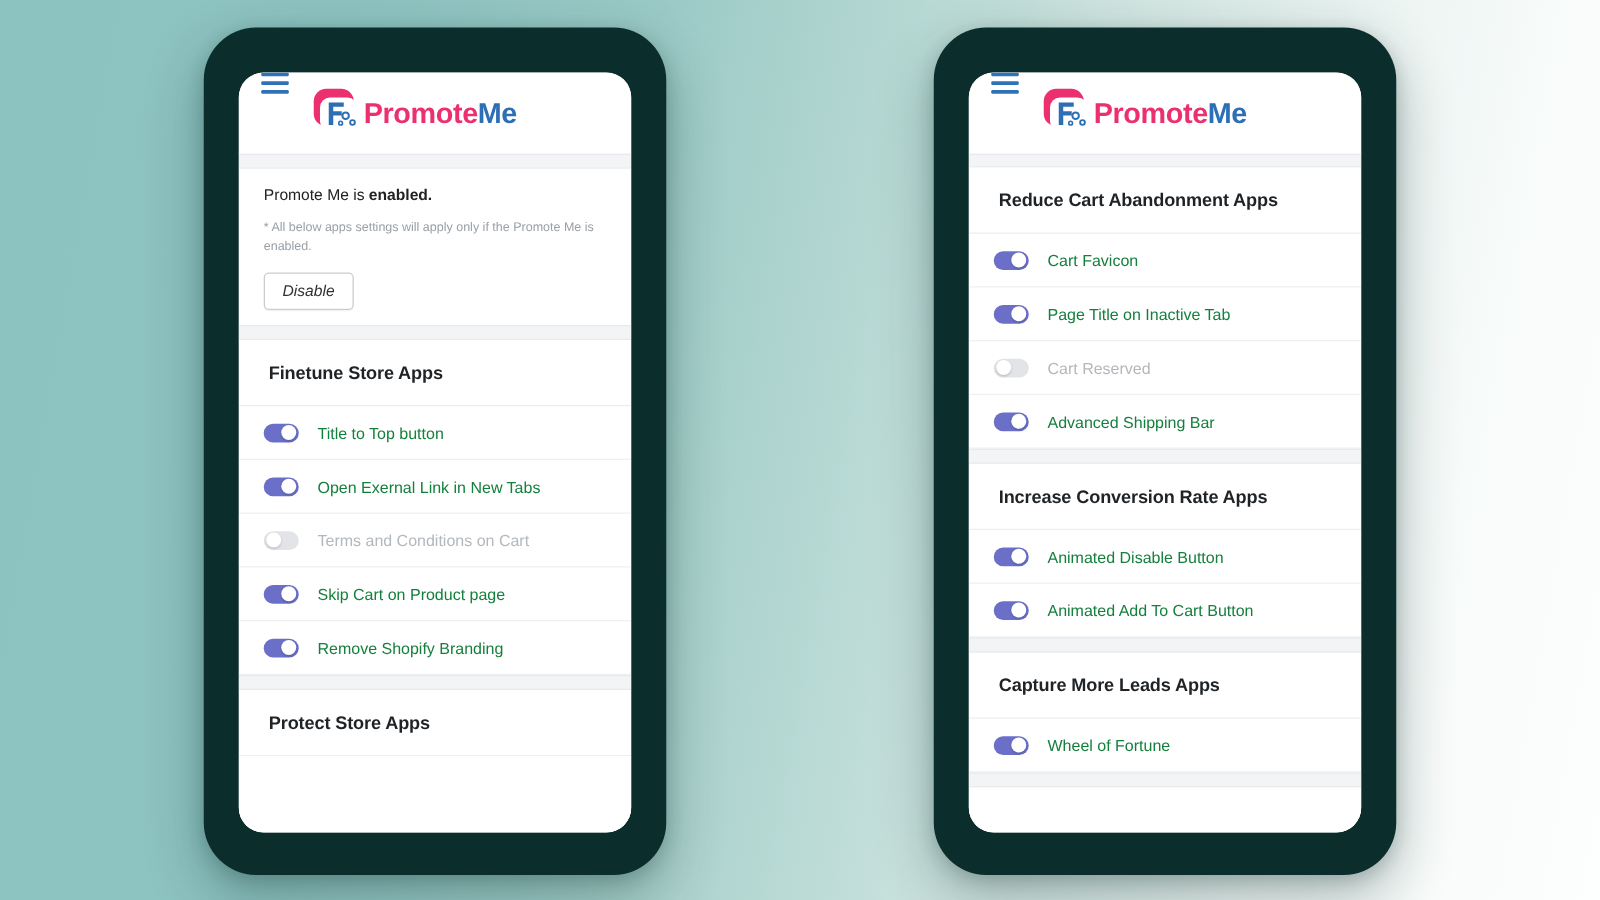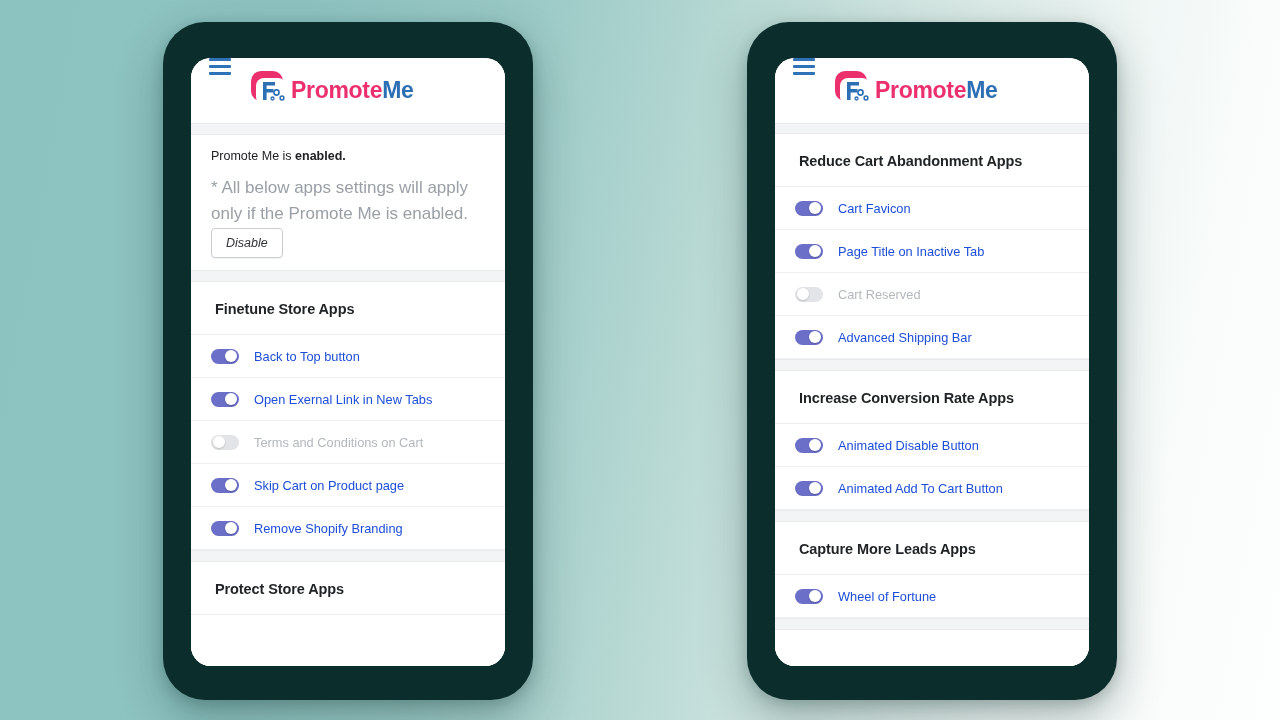--- a/index.html
+++ b/index.html
@@ -120,24 +120,24 @@
   .status-block {
     padding: 14px 20px 12px 20px;
   }
   .status-line {
     font-size: 12.5px;
     color: #202223;
     margin-bottom: 12px;
   }
   .status-line b { font-weight: 700; }
   .status-note {
-    font-size: 17px;
+    font-size: 10px;
     line-height: 1.5;
     color: #9aa0a6;
-    margin-bottom: 2px;
+    margin-bottom: 13px;
   }
   .btn-outline {
     display: inline-block;
     font-size: 12.5px;
     color: #303336;
     background: #ffffff;
     border: 1px solid #c9cdd2;
     border-radius: 4px;
     padding: 7px 14px;
     cursor: pointer;
@@ -160,21 +160,21 @@
     display: flex;
     align-items: center;
     gap: 15px;
     padding: 0 20px;
     height: 43px;
     border-bottom: 1px solid #eef0f1;
     cursor: pointer;
   }
   .app-row .label {
     font-size: 12.8px;
-    color: #1d4ed8;
+    color: #15803d;
     white-space: nowrap;
   }
   .app-row.off .label { color: #b3b8bd; }
 
   
   .toggle {
     flex: 0 0 auto;
     width: 28px;
     height: 15px;
     border-radius: 9px;
@@ -239,21 +239,21 @@
           <div class="status-note">* All below apps settings will apply only if the Promote Me is enabled.</div>
           <div class="btn-outline">Disable</div>
         </div>
 
         <div class="band"></div>
 
         <div class="section-title">Finetune Store Apps</div>
 
         <div class="app-row">
           <div class="toggle"></div>
-          <div class="label">Back to Top button</div>
+          <div class="label">Title to Top button</div>
         </div>
         <div class="app-row">
           <div class="toggle"></div>
           <div class="label">Open Exernal Link in New Tabs</div>
         </div>
         <div class="app-row off">
           <div class="toggle off"></div>
           <div class="label">Terms and Conditions on Cart</div>
         </div>
         <div class="app-row">

